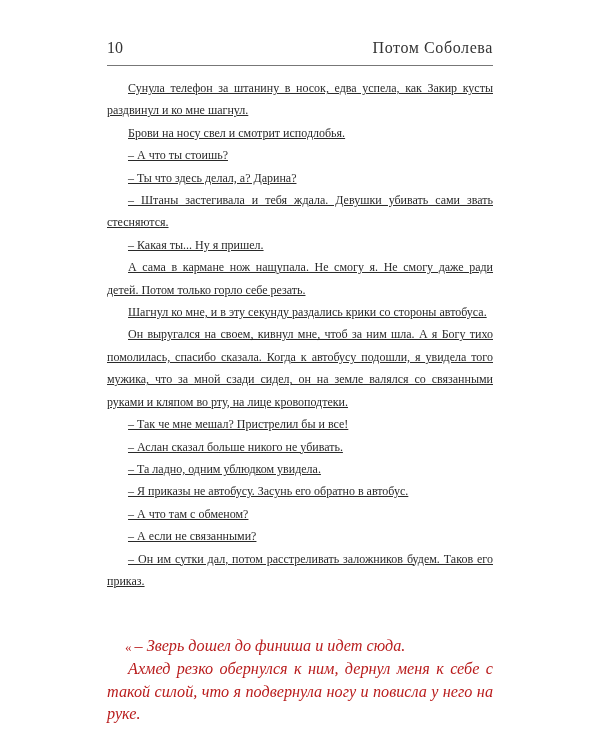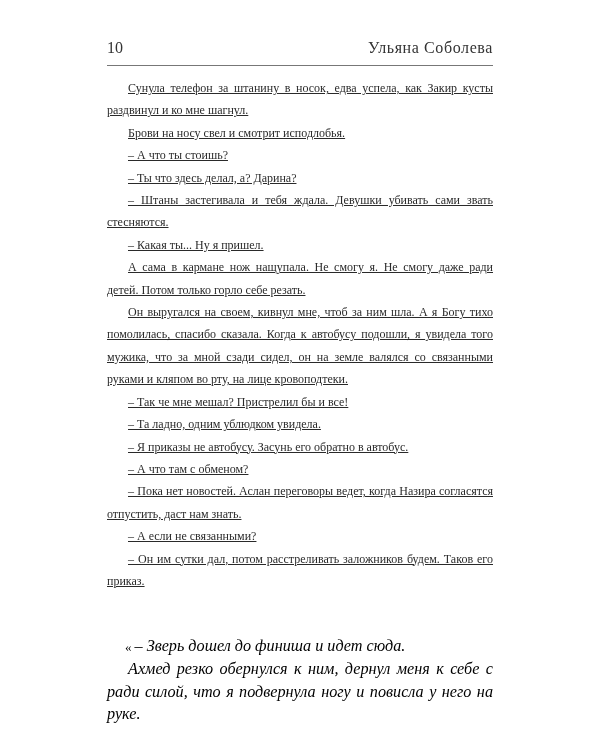--- a/index.html
+++ b/index.html
@@ -11,49 +11,50 @@
   .page { position: absolute; left: 107px; top: 0; width: 386px; }
   .running-head {
     position: absolute; top: 38px; left: 0; width: 386px; height: 20px;
     display: flex; justify-content: space-between; align-items: center;
     font-size: 16px; color: #333;
   }
   .running-head .author { letter-spacing: 0.6px; }
   .rule { position: absolute; top: 65px; left: 0; width: 386px; height: 1px; background: #777; }
   .body-text { position: absolute; top: 77px; left: 0; width: 386px; font-size: 12px; line-height: 22.4px; text-decoration: underline; }
   .body-text p { margin: 0; text-indent: 21px; text-align: justify; text-align-last: left; }
-  .excerpt { position: absolute; top: 635px; left: 0; width: 386px; font-size: 16.2px; line-height: 22.4px; font-style: italic; color: #000000; }
+  .excerpt { position: absolute; top: 635px; left: 0; width: 386px; font-size: 16.2px; line-height: 22.4px; font-style: italic; color: #b91c1c; }
   .excerpt p { margin: 0; text-indent: 21px; text-align: justify; text-align-last: left; }
   .excerpt .quote-mark { margin-left: -3px; margin-right: 3px; font-style: normal; font-size: 13px; }
 </style>
 </head>
 <body>
 
 <div class="page">
   <div class="running-head">
     <span>10</span>
-    <span class="author">Ульяна Соболева</span>
+    <span class="author">Потом Соболева</span>
   </div>
   <div class="rule"></div>
 
   <div class="body-text">
     <p>Сунула телефон за штанину в носок, едва успела, как Закир кусты раздвинул и ко мне шагнул.</p>
     <p>Брови на носу свел и смотрит исподлобья.</p>
     <p>– А что ты стоишь?</p>
     <p>– Ты что здесь делал, а? Дарина?</p>
     <p>– Штаны застегивала и тебя ждала. Девушки убивать сами звать стесняются.</p>
     <p>– Какая ты... Ну я пришел.</p>
     <p>А сама в кармане нож нащупала. Не смогу я. Не смогу даже ради детей. Потом только горло себе резать.</p>
+    <p>Шагнул ко мне, и в эту секунду раздались крики со стороны автобуса.</p>
     <p>Он выругался на своем, кивнул мне, чтоб за ним шла. А я Богу тихо помолилась, спасибо сказала. Когда к автобусу подошли, я увидела того мужика, что за мной сзади сидел, он на земле валялся со связанными руками и кляпом во рту, на лице кровоподтеки.</p>
     <p>– Так че мне мешал? Пристрелил бы и все!</p>
+    <p>– Аслан сказал больше никого не убивать.</p>
     <p>– Та ладно, одним ублюдком увидела.</p>
     <p>– Я приказы не автобусу. Засунь его обратно в автобус.</p>
     <p>– А что там с обменом?</p>
-    <p>– Пока нет новостей. Аслан переговоры ведет, когда Назира согласятся отпустить, даст нам знать.</p>
     <p>– А если не связанными?</p>
     <p>– Он им сутки дал, потом расстреливать заложников будем. Таков его приказ.</p>
   </div>
 
   <div class="excerpt">
     <p><span class="quote-mark">«</span><span>– Зверь дошел до финиша и идет сюда.</span></p>
-    <p>Ахмед резко обернулся к ним, дернул меня к себе с ради силой, что я подвернула ногу и повисла у него на руке.</p>
+    <p>Ахмед резко обернулся к ним, дернул меня к себе с такой силой, что я подвернула ногу и повисла у него на руке.</p>
   </div>
 </div>
 
 </body></html>

